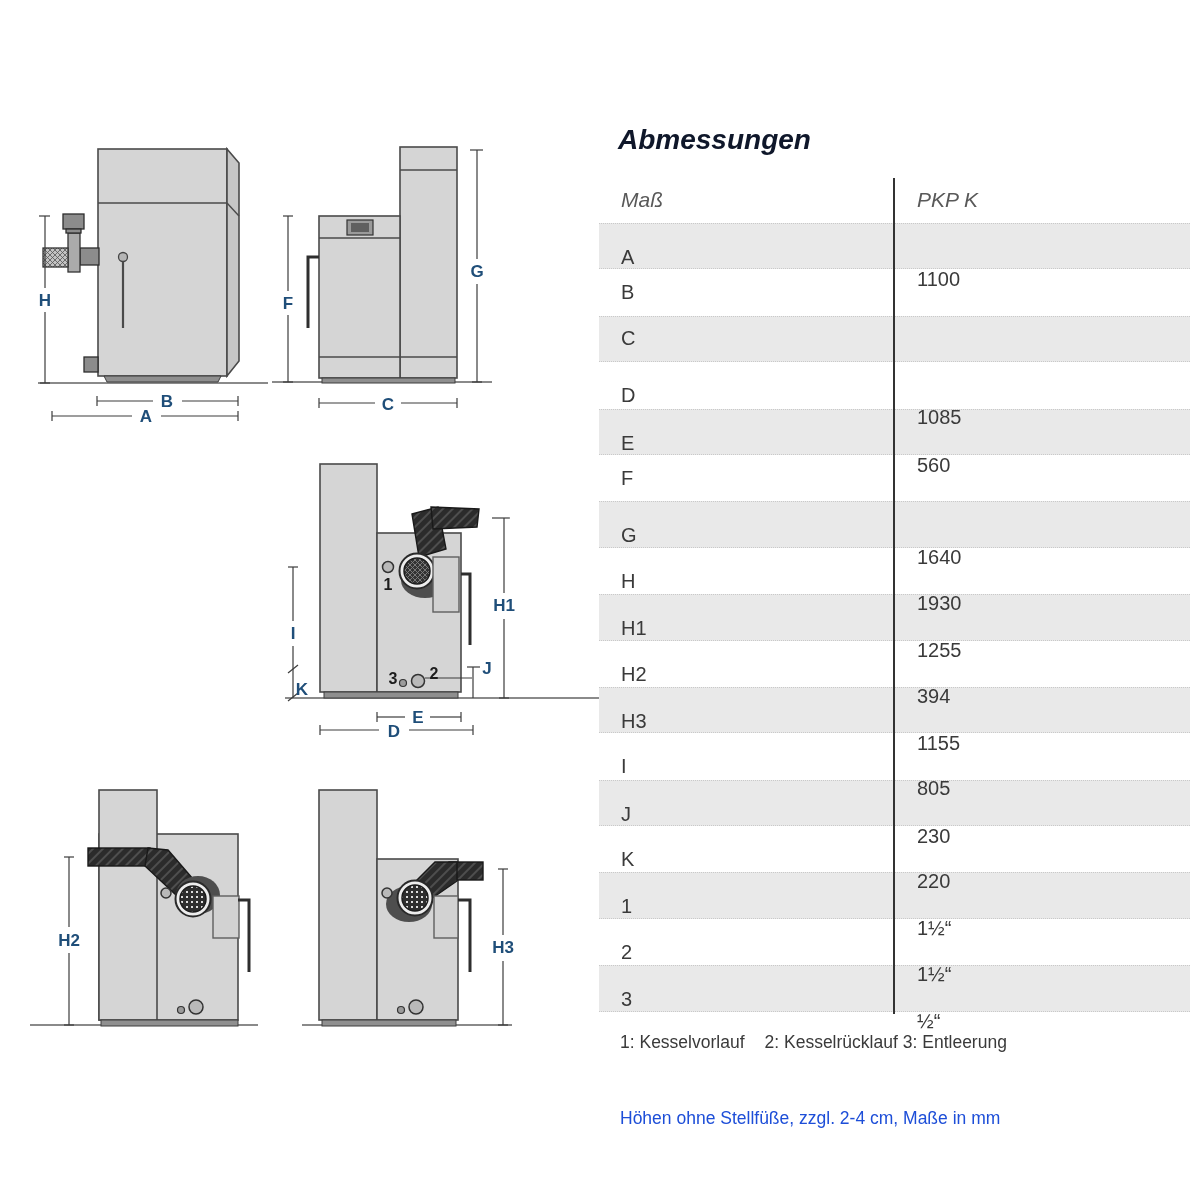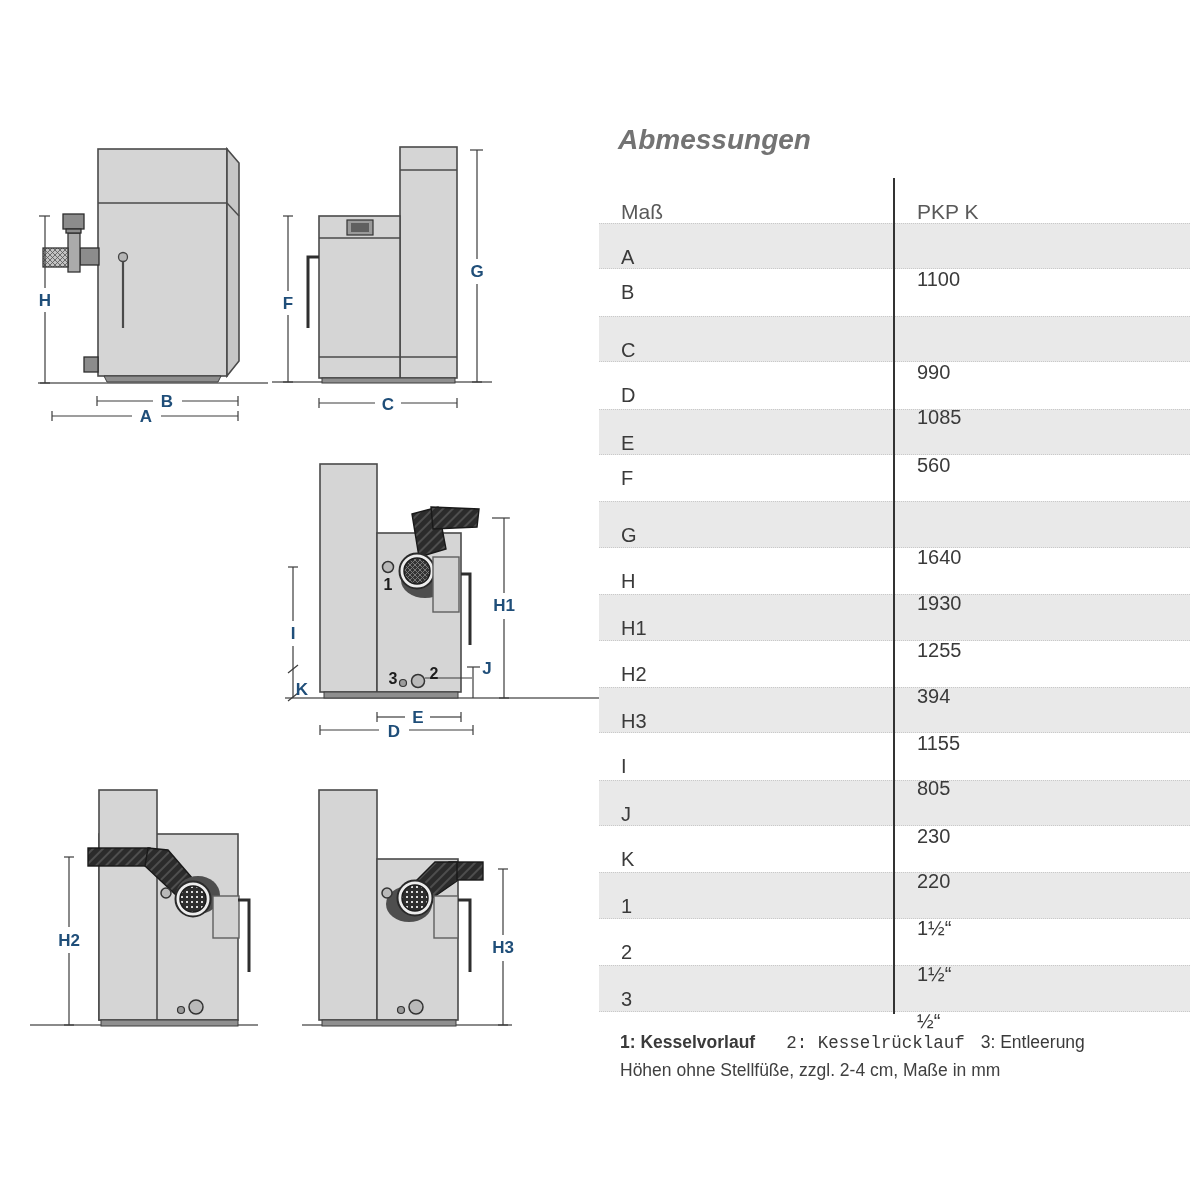--- a/index.html
+++ b/index.html
@@ -33,26 +33,26 @@
   .displayinner { fill:#5f5f5f; }
   .diagram-svg text {
     font-family:"Liberation Sans", sans-serif; font-weight:bold;
     font-size:17px; fill:#1f4e79; text-anchor:middle;
   }
   .diagram-svg text.conn { fill:#1c1c1c; font-size:16px; }
 
   
   .title {
     position:absolute; left:618px; top:124px;
-    font-size:28px; font-weight:bold; font-style:italic; color:#737373;
+    font-size:28px; font-weight:bold; font-style:italic; color:#0f172a;
   }
   .thead {
     position:absolute; left:599px; top:188px; width:591px;
     display:grid; grid-template-columns:295px 1fr;
-    font-size:21px; color:#595959;margin-top:12px;
+    font-size:21px; font-style:italic; color:#595959;
   }
   .thead .hcell1 { padding-left:22px; }
   .thead .hcell2 { padding-left:23px; }
   .tbody { position:absolute; left:599px; top:223px; width:591px; }
   .trow {
     display:grid; grid-template-columns:295px 1fr; align-items:center;
     height:46.4px; box-sizing:border-box; color:#3a3a3a; font-size:20px;
   }
   .trow.stripe {
     background:#e9e9e9;
@@ -61,25 +61,25 @@
   .tlabel { padding-left:22px; }
   .tvalue { padding-left:23px;margin-top:44px; }
   .divider {
     position:absolute; left:893px; top:178px; width:2px; height:836px;
     background:#333333;
   }
   .fn1 {
     position:absolute; left:620px; top:1032px;
     font-size:17.5px; color:#3a3a3a; white-space:nowrap;
   }
-  .fn1 .leg1 { margin-right:31px;font-weight:bold; }
-  .fn1 .leg2 { margin-right:16px;font-family:Liberation Mono, monospace; }
+  .fn1 .leg1 { margin-right:20px; }
+  .fn1 .leg2 { margin-right:5px; }
   .fn2 {
-    position:absolute; left:620px; top:1060px;
-    font-size:17.5px; color:#404040; white-space:nowrap;
+    position:absolute; left:620px; top:1108px;
+    font-size:17.5px; color:#1d4ed8; white-space:nowrap;
   }
 </style>
 </head>
 <body>
 
 <div class="page">
 
   <svg class="diagram-svg" viewBox="0 0 1200 1200">
     <defs>
       <pattern id="crosshatch" width="5" height="5" patternUnits="userSpaceOnUse">
@@ -275,21 +275,20 @@
   <div class="tbody">
     <div class="trow stripe">
         <span class="tlabel">A</span>
         <span class="tvalue">1100</span>
       </div>
     <div class="trow">
         <span class="tlabel">B</span>
       </div>
     <div class="trow stripe">
         <span class="tlabel">C</span>
-        <span class="tvalue">990</span>
       </div>
     <div class="trow">
         <span class="tlabel">D</span>
         <span class="tvalue">1085</span>
       </div>
     <div class="trow stripe">
         <span class="tlabel">E</span>
         <span class="tvalue">560</span>
       </div>
     <div class="trow">

